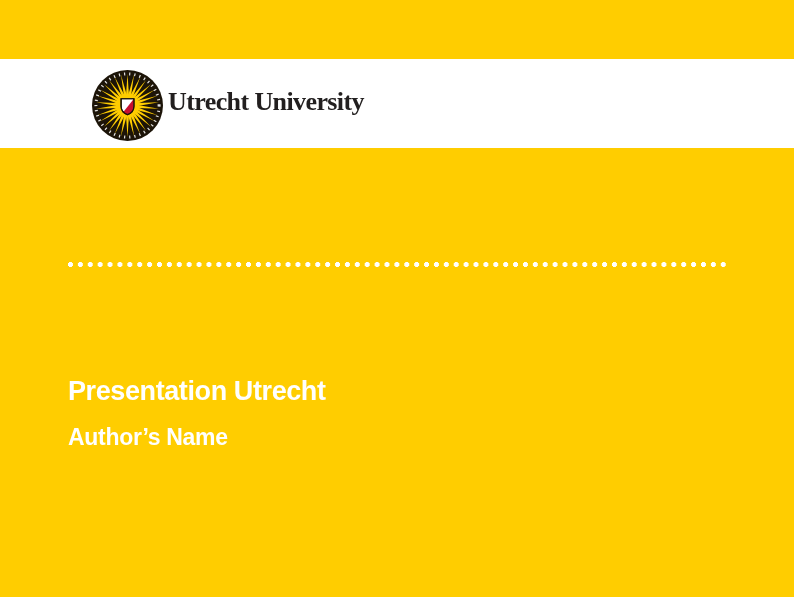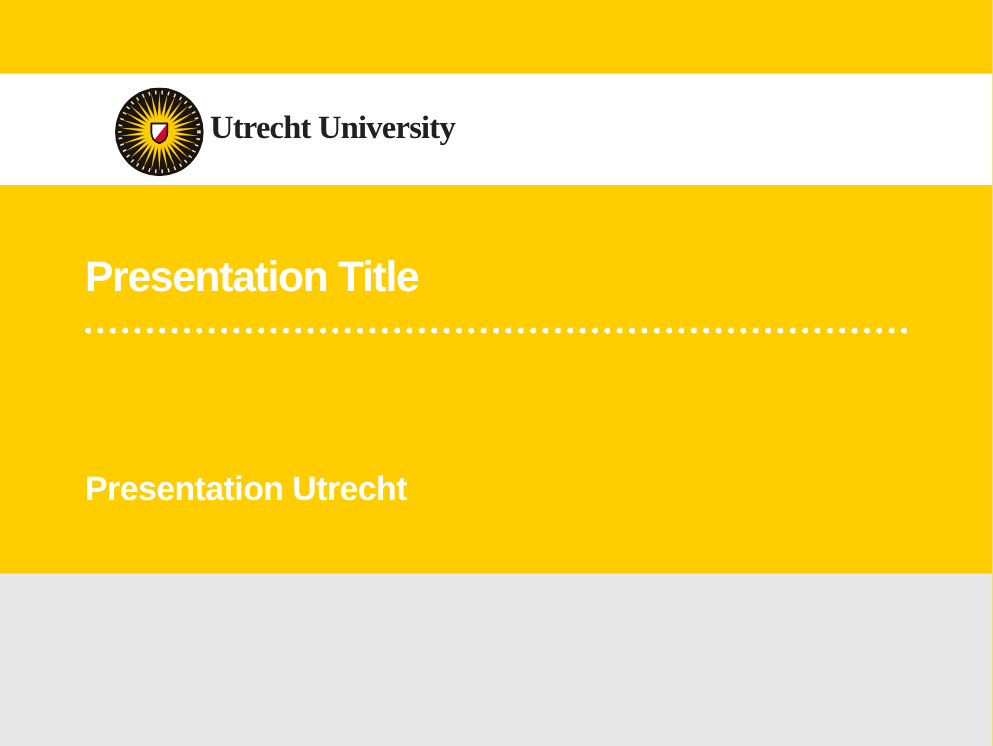--- a/index.html
+++ b/index.html
@@ -3,21 +3,21 @@
 <meta charset="utf-8">
 <style>
   html, body {
     margin: 0;
     padding: 0;
     background: #e8e8e8;
   }
   .slide {
     position: relative;
     width: 794px;
-    height: 459px;
+    height: 597px;
     background: var(--brand-yellow, #FFCD00);
     overflow: hidden;
     font-family: "Liberation Sans", sans-serif;
   }
   .top-bar {
     position: absolute;
     top: 0; left: 0;
     width: 794px;
     height: 59px;
     background: var(--brand-yellow, #FFCD00);
@@ -150,20 +150,20 @@
           <path d="M41,40.5 H59 V51 Q59,59.5 50,62.8 Q41,59.5 41,51 Z" stroke="#1C1408" stroke-width="1.7" fill="#FFFFFF"></path>
           <polygon points="59,40.5 59,63 41,63" clip-path="url(#shieldClip)" fill="#C8102E"></polygon>
           <path d="M41,40.5 H59 V51 Q59,59.5 50,62.8 Q41,59.5 41,51 Z" fill="none" stroke="#1C1408" stroke-width="1.7"></path>
         </g>
       </svg>
     </div>
 
     <div class="wordmark">Utrecht University</div>
   </div>
 
-  <h1 class="slide-title">Presentation Title</h1>
 
   <div class="dotted-rule"></div>
 
   <h2 class="slide-subtitle">Presentation Utrecht</h2>
 
+  <div class="author-name">Author’s Name</div>
 
 </div>
 
 </body></html>

